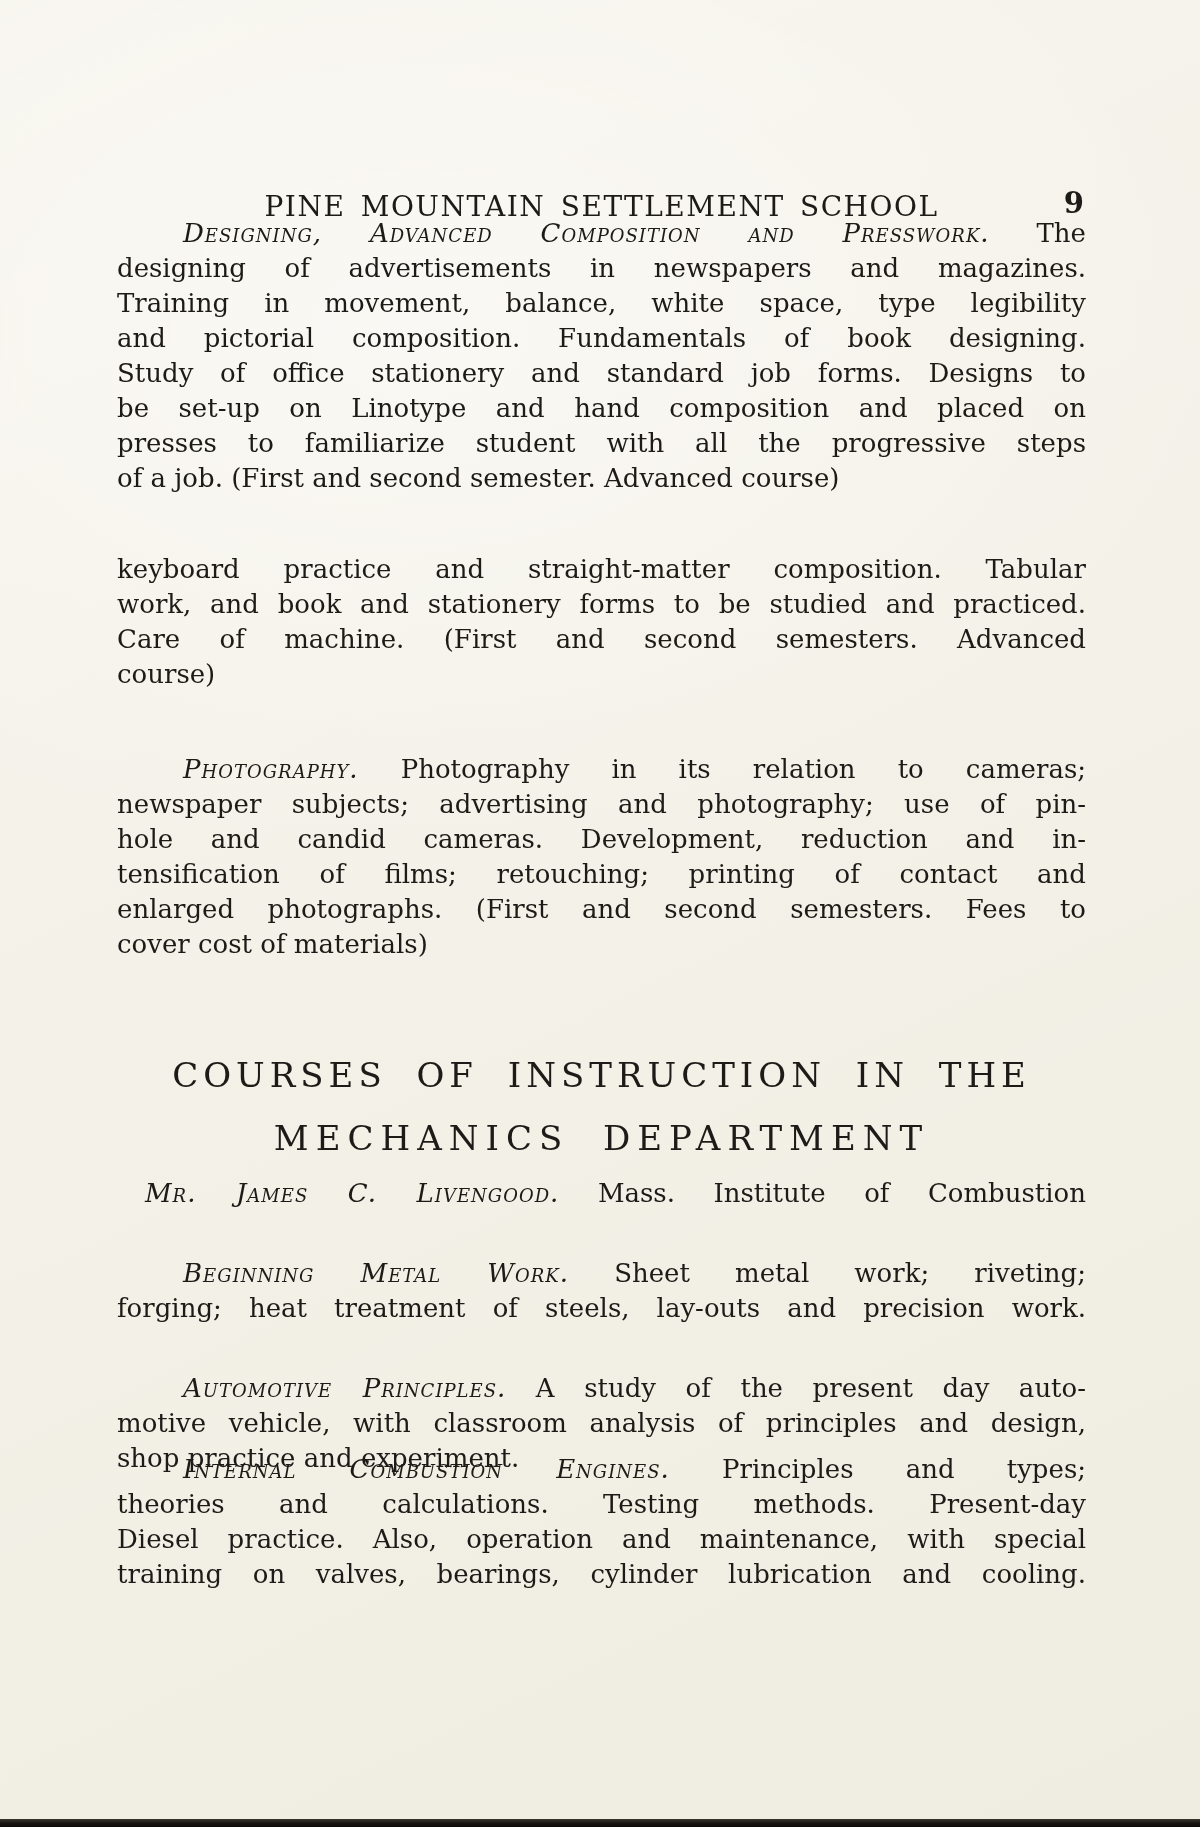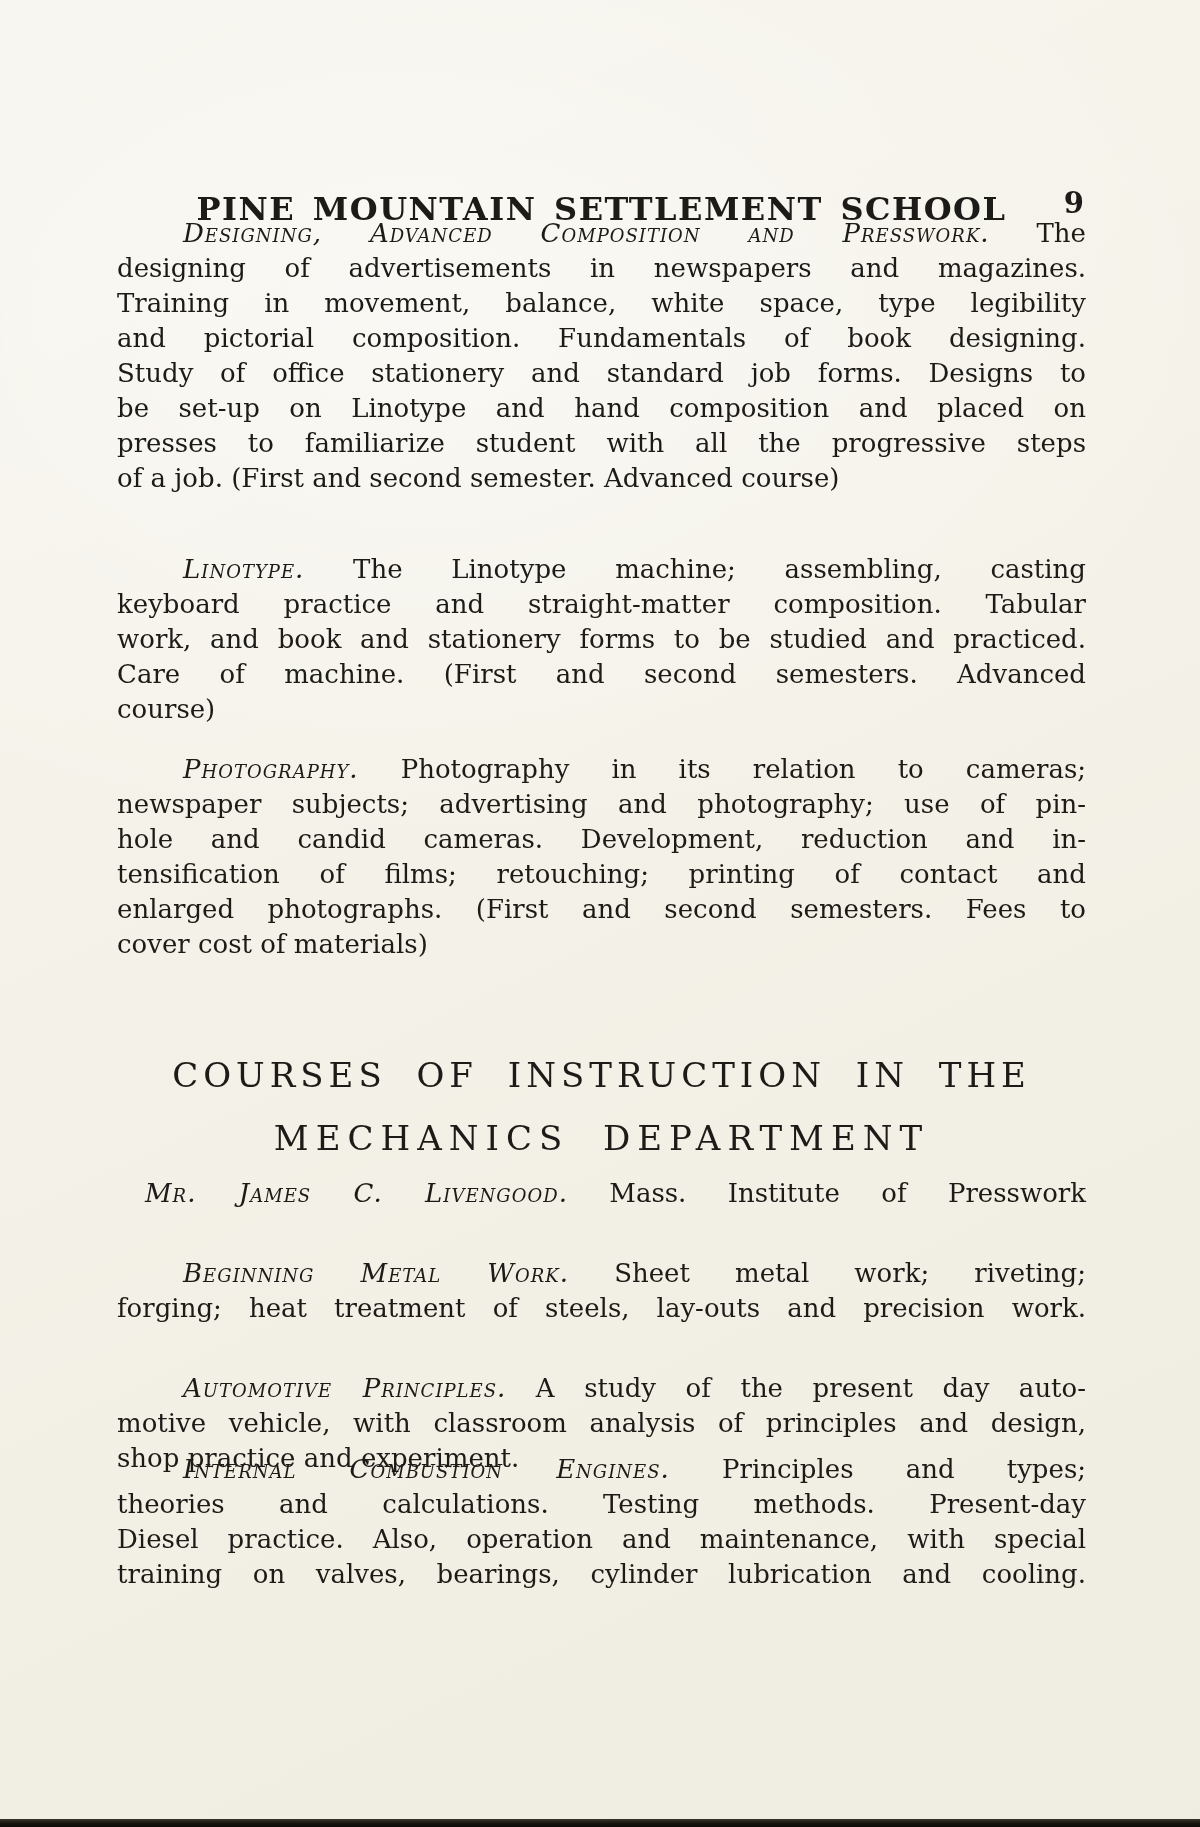--- a/index.html
+++ b/index.html
@@ -13,22 +13,22 @@
       radial-gradient(ellipse 1400px 900px at 35% 18%, rgba(255,255,255,0.45), rgba(255,255,255,0) 60%),
       linear-gradient(155deg, #f7f5ee 0%, #f4f1e8 45%, #efece1 100%);
     font-family: "DejaVu Serif", "Liberation Serif", serif;
     color: #1d1b17;
   }
 
   
   .page-header { position: absolute; top: 190px; left: 117px; right: 114px; height: 42px; }
   .running-title {
     text-align: center;
-    font-size: 32px;
-    font-weight: bold;
+    font-size: 28px;
+    font-weight: normal;
     letter-spacing: 1.5px;
     word-spacing: 5px;
   }
   .page-number {
     position: absolute; right: 2px; top: -4px;
     font-size: 29px; font-weight: bold;
   }
 
   
   .para { position: absolute; left: 117px; width: 969px; font-size: 26px; line-height: 35px; }
@@ -82,24 +82,20 @@
     <div class="ln">Study of office stationery and standard job forms.  Designs to</div>
     <div class="ln">be set-up on Linotype and hand composition and placed on</div>
     <div class="ln">presses to familiarize student with all the progressive steps</div>
     <div class="ln-last">
       <span>of a job.</span>
       <span class="it">(First and second semester. Advanced course)</span>
     </div>
   </section>
 
   <section class="para" style="top:552px">
-    <div class="ln indent">
-      <span class="sc">Linotype.</span>
-      <span>The Linotype machine; assembling, casting</span>
-    </div>
     <div class="ln">keyboard practice and straight-matter composition.  Tabular</div>
     <div class="ln">work, and book and stationery forms to be studied and practiced.</div>
     <div class="ln">
       <span>Care of machine.</span>
       <span class="it">(First and second semesters.  Advanced</span>
     </div>
     <div class="ln-last it">course)</div>
   </section>
 
   <section class="para" style="top:752px">
@@ -115,21 +111,21 @@
       <span class="it">(First and second semesters.  Fees to</span>
     </div>
     <div class="ln-last it">cover cost of materials)</div>
   </section>
 
   <div class="heading heading-1" style="top:1054px">COURSES OF INSTRUCTION IN THE</div>
   <div class="heading heading-2" style="top:1117px">MECHANICS DEPARTMENT</div>
 
   <div class="instructor" style="top:1176px">
     <span class="sc">Mr. James C. Livengood.</span>
-    <span class="it">Mass. Institute of Presswork</span>
+    <span class="it">Mass. Institute of Combustion</span>
   </div>
 
   <section class="para" style="top:1256px">
     <div class="ln indent">
       <span class="sc">Beginning Metal Work.</span>
       <span>Sheet metal work; riveting;</span>
     </div>
     <div class="ln">forging; heat treatment of steels, lay-outs and precision work.</div>
   </section>
 

